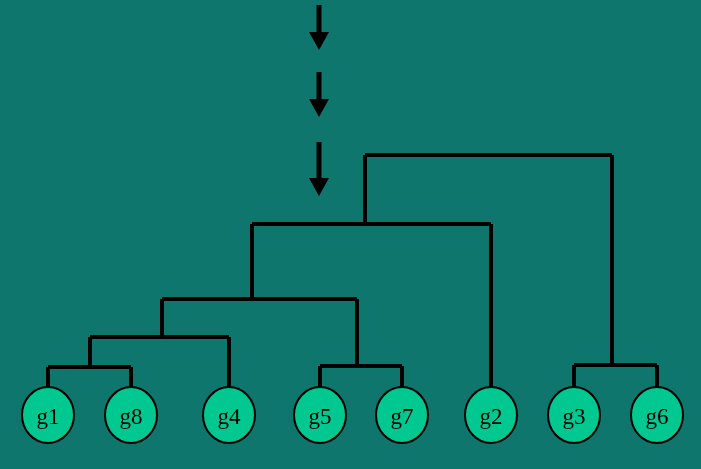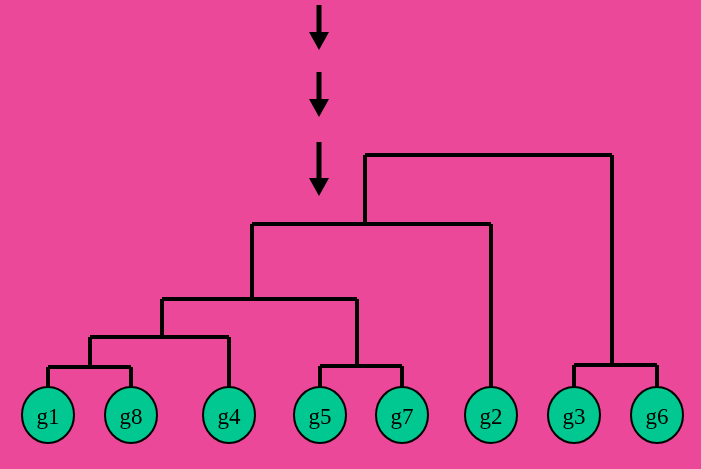--- a/index.html
+++ b/index.html
@@ -8,21 +8,21 @@
     padding: 0;
     background: #ffffff;
   }
   body {
     font-family: "Liberation Serif", "DejaVu Serif", serif;
   }
   #stage {
     position: relative;
     width: 701px;
     height: 469px;
-    background: #ec4899;
+    background: #0f766e;
     overflow: hidden;
   }
   #tree-svg {
     position: absolute;
     left: 0;
     top: 0;
     width: 701px;
     height: 469px;
     display: block;
   }

